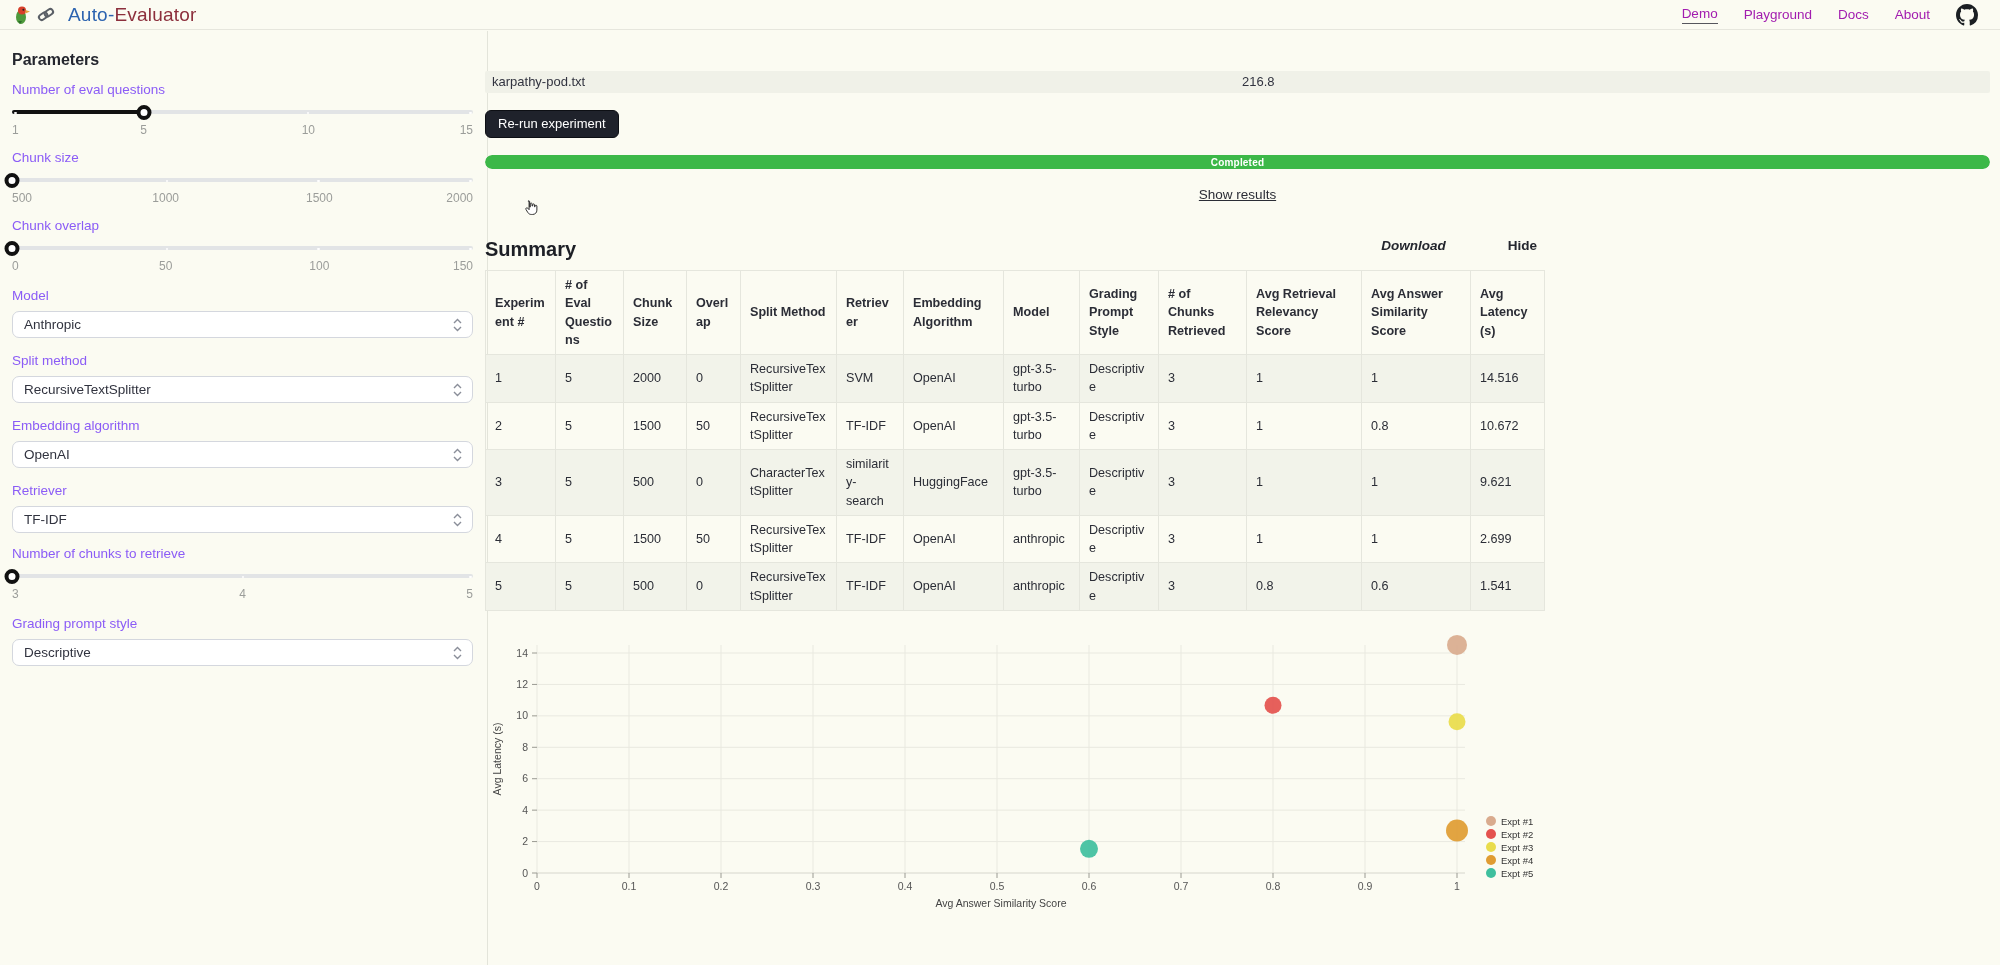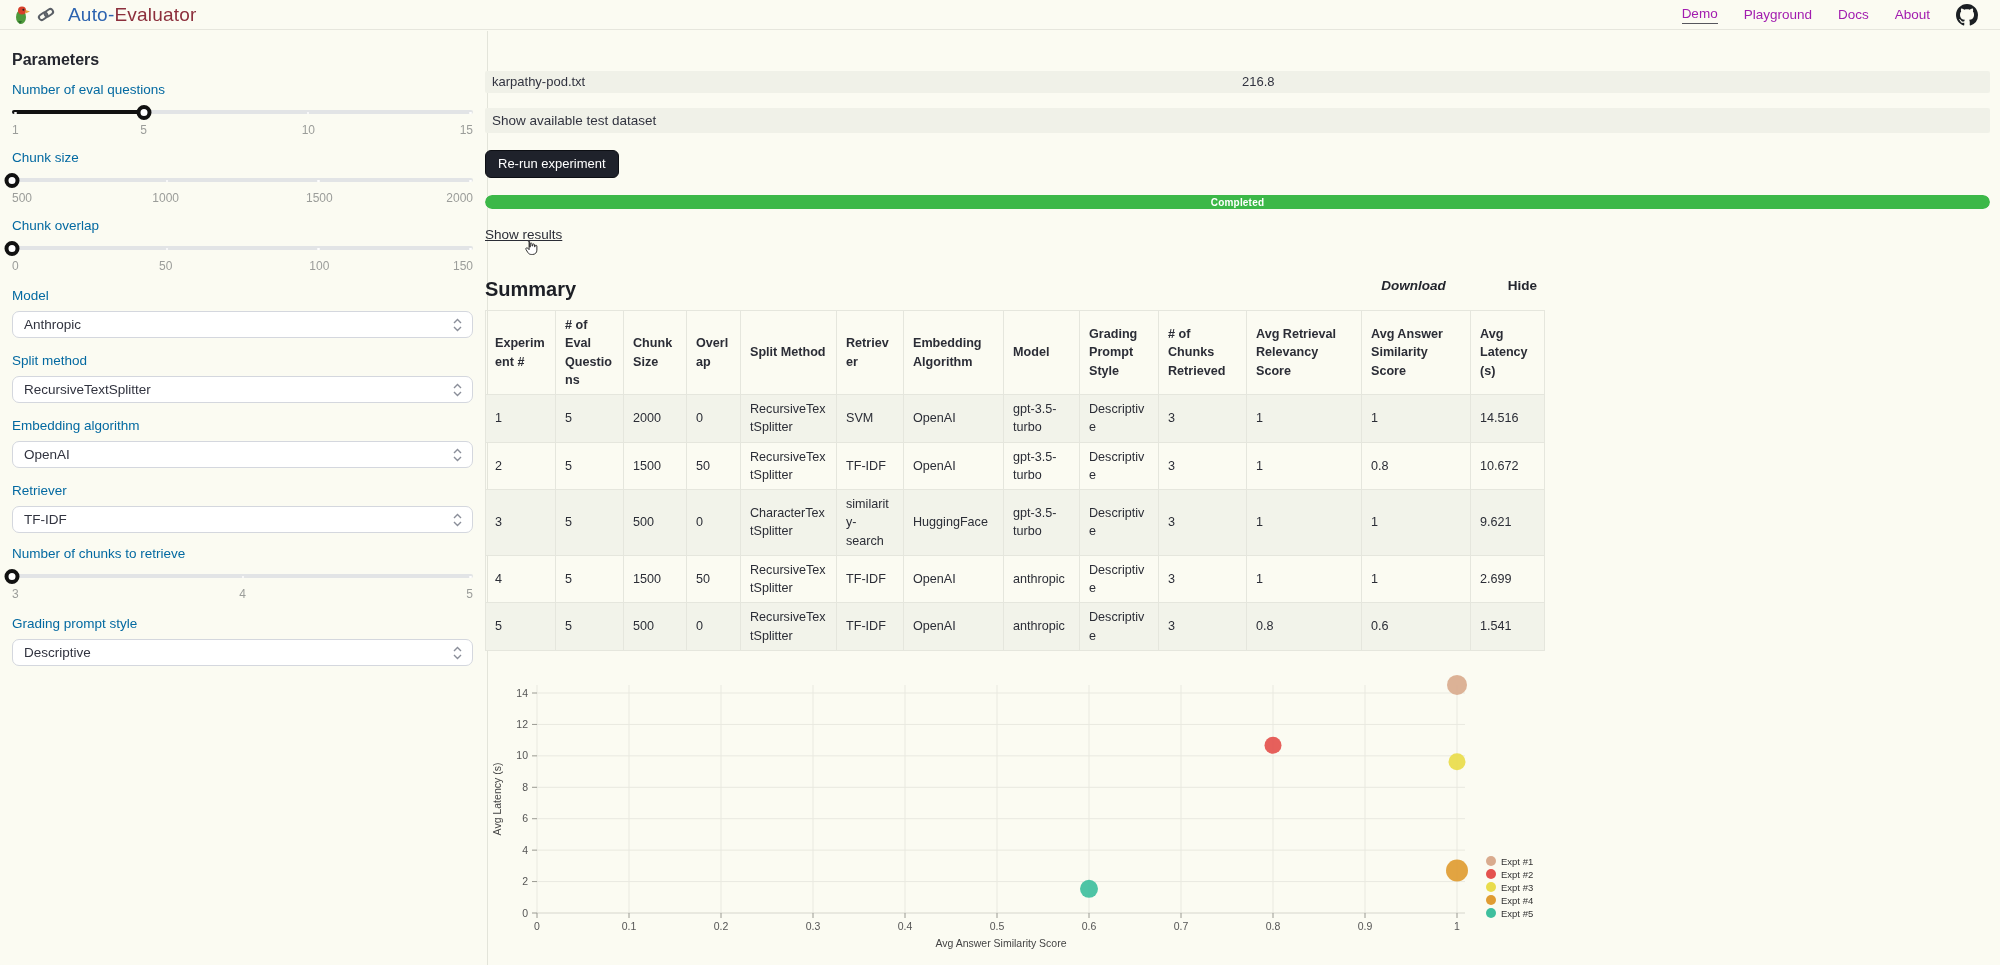--- a/index.html
+++ b/index.html
@@ -20,21 +20,21 @@
   .nav-links a { color:#a21caf; text-decoration:none; cursor:pointer; }
   .nav-links a.active { border-bottom:1.5px solid #55565c; padding-bottom:2px; }
   .gh { width:22px; height:22px; display:block; }
   
   .sidebar { position:absolute; top:31px; left:0; bottom:0; width:488px;
              border-right:1px solid #e3e4da; padding:10px 14px 0 12px; background:#fbfbf2; }
   .main { position:absolute; top:31px; left:471px; right:0; bottom:0; padding:8px 10px 0 14px; }
   
   .side-title { font-size:16px; font-weight:700; color:#24262e; margin:10px 0 2px 0; }
   .param { margin-top:13px; }
-  .s-label { font-size:13.5px; color:#0369a1; margin-bottom:8px; }
+  .s-label { font-size:13.5px; color:#8b5cf6; margin-bottom:8px; }
   .s-track { position:relative; height:14px; }
   .s-track:before { content:""; position:absolute; left:0; right:0; top:5px; height:4px;
                     background:#e2e4e6; border-radius:2px; }
   .s-fill { position:absolute; left:0; top:5px; height:4px; background:#111; border-radius:2px; }
   .s-dot { position:absolute; top:6.5px; width:2.5px; height:2.5px; background:#fff; border-radius:50%;
            margin-left:2px; opacity:.95; }
   .s-handle { position:absolute; top:0; width:15px; height:15px; border-radius:50%;
               background:#fff; border:4.5px solid #111; transform:translateX(-50%); cursor:pointer; }
   .s-ticks { position:relative; height:16px; margin-top:2px; font-size:12px; color:#9b9d9a; }
   .s-ticks span { position:absolute; top:2px; }
@@ -47,21 +47,21 @@
   .file-row { height:22px; position:relative; font-size:13px; line-height:22px; padding-left:7px; }
   .file-val { position:absolute; left:50.3%; top:0; }
   .expander { margin-top:15px; height:25px; font-size:13.5px; line-height:25px; padding-left:7px; cursor:pointer; }
   .rerun { margin-top:17px; display:inline-block; background:#1f222b; color:#fff; font-size:13px;
            padding:5px 12px 6px 12px; border:1px solid #0d0f14; border-radius:6px; cursor:pointer;
            font-family:"Liberation Sans",sans-serif; }
   .pbar { margin-top:17px; height:14px; border-radius:8px; position:relative; overflow:hidden; background:#eceee5;}
   .pfill { position:absolute; left:0; top:0; bottom:0; border-radius:8px;
            display:flex; align-items:center; justify-content:center; }
   .pfill span { color:#fff; font-size:10px; font-weight:700; letter-spacing:.2px; }
-  .results-row { margin-top:16px; position:relative; height:20px; }
+  .results-row { margin-top:16px; position:relative; height:20px;text-align:center; }
   .show-results { font-size:13.5px; color:#2b2d36; text-decoration:underline; cursor:pointer; }
   .cursor-icon { position:absolute; left:38px; top:14px; }
   .summary-wrap { width:1058px; }
   .summary-head { margin-top:33px; display:flex; align-items:flex-start; }
   .summary-title { font-size:20px; font-weight:700; color:#1d1f26; }
   .s-btn { font-size:13.5px; font-weight:600; color:#24262e; cursor:pointer; }
   .s-btn.dl { margin-left:auto;font-style:italic; }
   .s-btn.hide { margin-left:42px; margin-right:6px;padding-left:20px; }
   table.summary { margin-top:9px; border-collapse:collapse; table-layout:fixed; width:1058px;
                   font-size:12.6px; color:#2b2d36; }
@@ -231,23 +231,20 @@
     </div>
   </div>
 </aside>
 
 <div class="main">
   <div class="band file-row">
     <span>karpathy-pod.txt</span>
     <span class="file-val">216.8</span>
   </div>
 
-  <div class="band expander">
-    <span>Show available test dataset</span>
-  </div>
 
   <button class="rerun">Re-run experiment</button>
 
   <div class="pbar">
     <div class="pfill" id="pfill" style="width: 100%; background: rgb(60, 184, 72);">
       <span>Completed</span>
     </div>
   </div>
 
   <div class="results-row">

